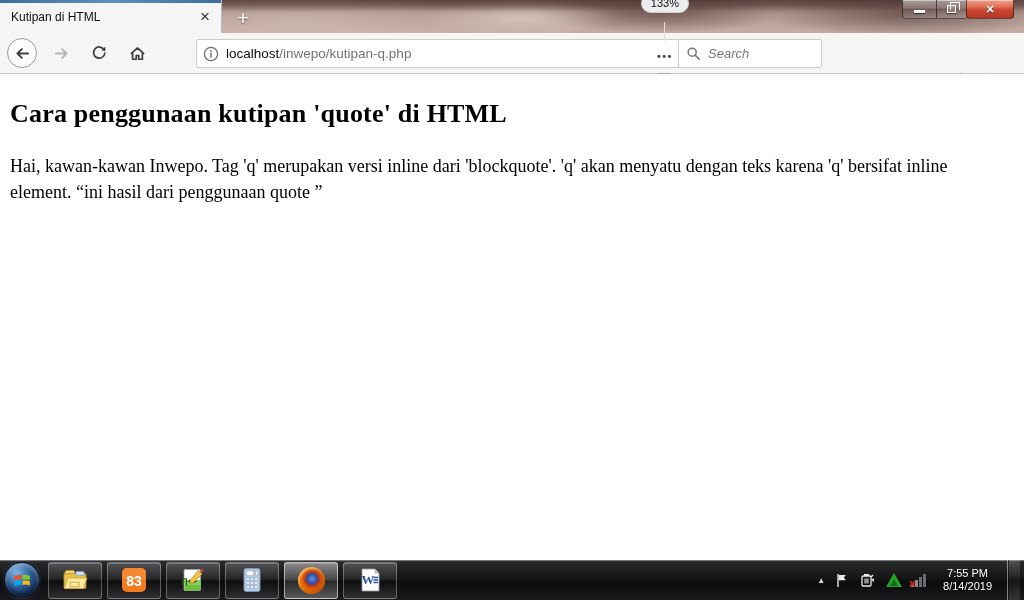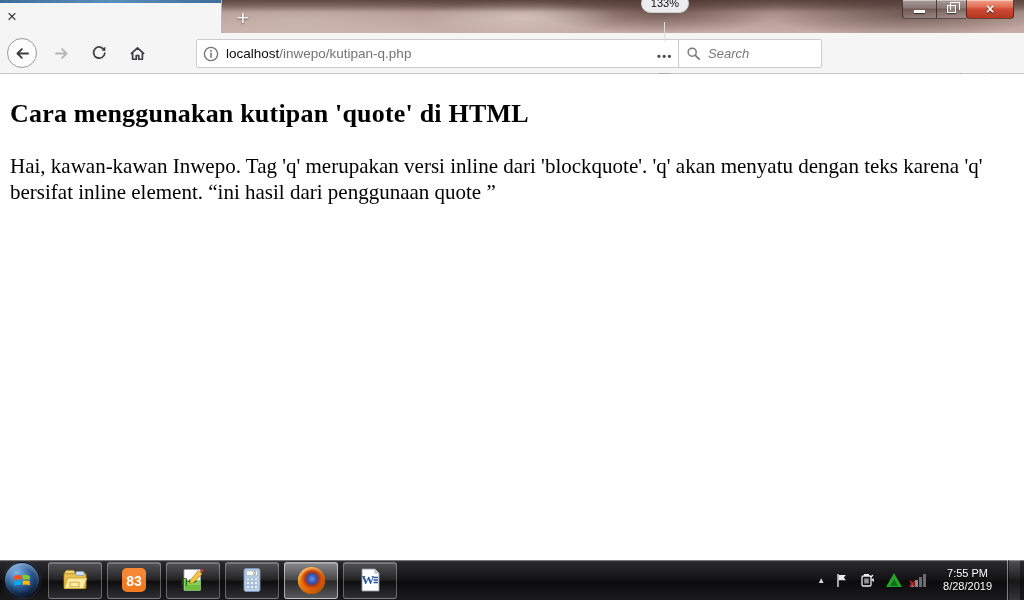--- a/index.html
+++ b/index.html
@@ -90,21 +90,21 @@
   .searchbar input::placeholder { font-style:italic; color:#777; }
 
   .right-icons { position:absolute; right:8px; top:39px; display:flex; align-items:center; gap:15px; }
   .hamburger { display:flex; flex-direction:column; gap:3px; }
   .hamburger span { width:15px; height:2px; background:#4a4a4f; border-radius:1px; }
 
   
   .content { position:absolute; top:74px; left:0; width:1024px; height:486px; background:#fff;
     font-family:"Liberation Serif", serif; color:#000; padding:0 12px 0 10px; }
   .content h1 { font-size:26px; font-weight:bold; margin-top:25px; letter-spacing:.2px; }
-  .content p { font-size:21px; line-height:26px; margin-top:24px; max-width:1002px; }
+  .content p { font-size:18px; line-height:26px; margin-top:24px; max-width:1002px; }
 
   
   .taskbar {
     position:absolute; bottom:0; left:0; width:1024px; height:40px;
     background:linear-gradient(180deg, #4d4d50 0%, #29292c 5%, #151517 45%, #0c0c0d 55%, #1a1a1d 100%);
     box-shadow:inset 0 1px 0 rgba(255,255,255,.28);
     display:flex; align-items:center;
   }
   .start-orb { width:44px; height:40px; display:flex; align-items:center; justify-content:center; }
   .orb { width:36px; height:36px; border-radius:50%;
@@ -150,20 +150,21 @@
     background:linear-gradient(180deg, rgba(255,255,255,.18), rgba(255,255,255,.04) 50%, rgba(255,255,255,.12));
     box-shadow:inset 1px 0 0 rgba(0,0,0,.5); }
 </style>
 </head>
 <body>
 
 <div class="screen">
 
   <div class="titlebar">
     <div class="tab">
+      <span class="tab-title">Kutipan di HTML</span>
       <span class="tab-close">×</span>
     </div>
     <div class="newtab-btn">+</div>
     <div class="win-controls">
       <div class="win-btn min">
           <span class="glyph-minbar"></span>
         </div>
       <div class="win-btn restore">
           <span class="glyph-restore"></span>
         </div>
@@ -245,21 +246,21 @@
       <span class="v-div"></span>
       <div class="hamburger">
           <span></span>
           <span></span>
           <span></span>
         </div>
     </div>
   </div>
 
   <div class="content">
-    <h1>Cara menggunakan kutipan 'quote' di HTML</h1>
+    <h1>Cara penggunaan kutipan 'quote' di HTML</h1>
     <p><span>Hai, kawan-kawan Inwepo. Tag 'q' merupakan versi inline dari 'blockquote'. 'q' akan menyatu dengan teks karena 'q' bersifat inline element. </span><span>“ini hasil dari penggunaan quote ”</span></p>
   </div>
 
   <div class="taskbar">
     <div class="start-orb">
       <div class="orb">
         <svg width="20" height="18" viewBox="0 0 20 18">
           <path d="M2.2 5.2 Q6 3.4 9.2 4.2 L9.2 8.4 Q5.6 7.8 2.2 9 Z" fill="#f1511b"></path>
           <path d="M10.6 4.1 Q14.2 3.2 17.8 5 L17.8 8.9 Q14.4 7.8 10.6 8.4 Z" fill="#80cc28"></path>
           <path d="M2.2 10.2 Q5.6 9 9.2 9.7 L9.2 13.9 Q6 13.2 2.2 14.8 Z" fill="#00adef"></path>
@@ -341,19 +342,19 @@
       <div class="tri-avg"></div>
       <div class="net">
         <i></i>
           <i></i>
           <i></i>
           <i></i>
         <span class="nx">×</span>
       </div>
       <div class="clock">
         <div>7:55 PM</div>
-        <div>8/28/2019</div>
+        <div>8/14/2019</div>
       </div>
       <div class="show-desktop"></div>
     </div>
   </div>
 
 </div>
 
 </body></html>

